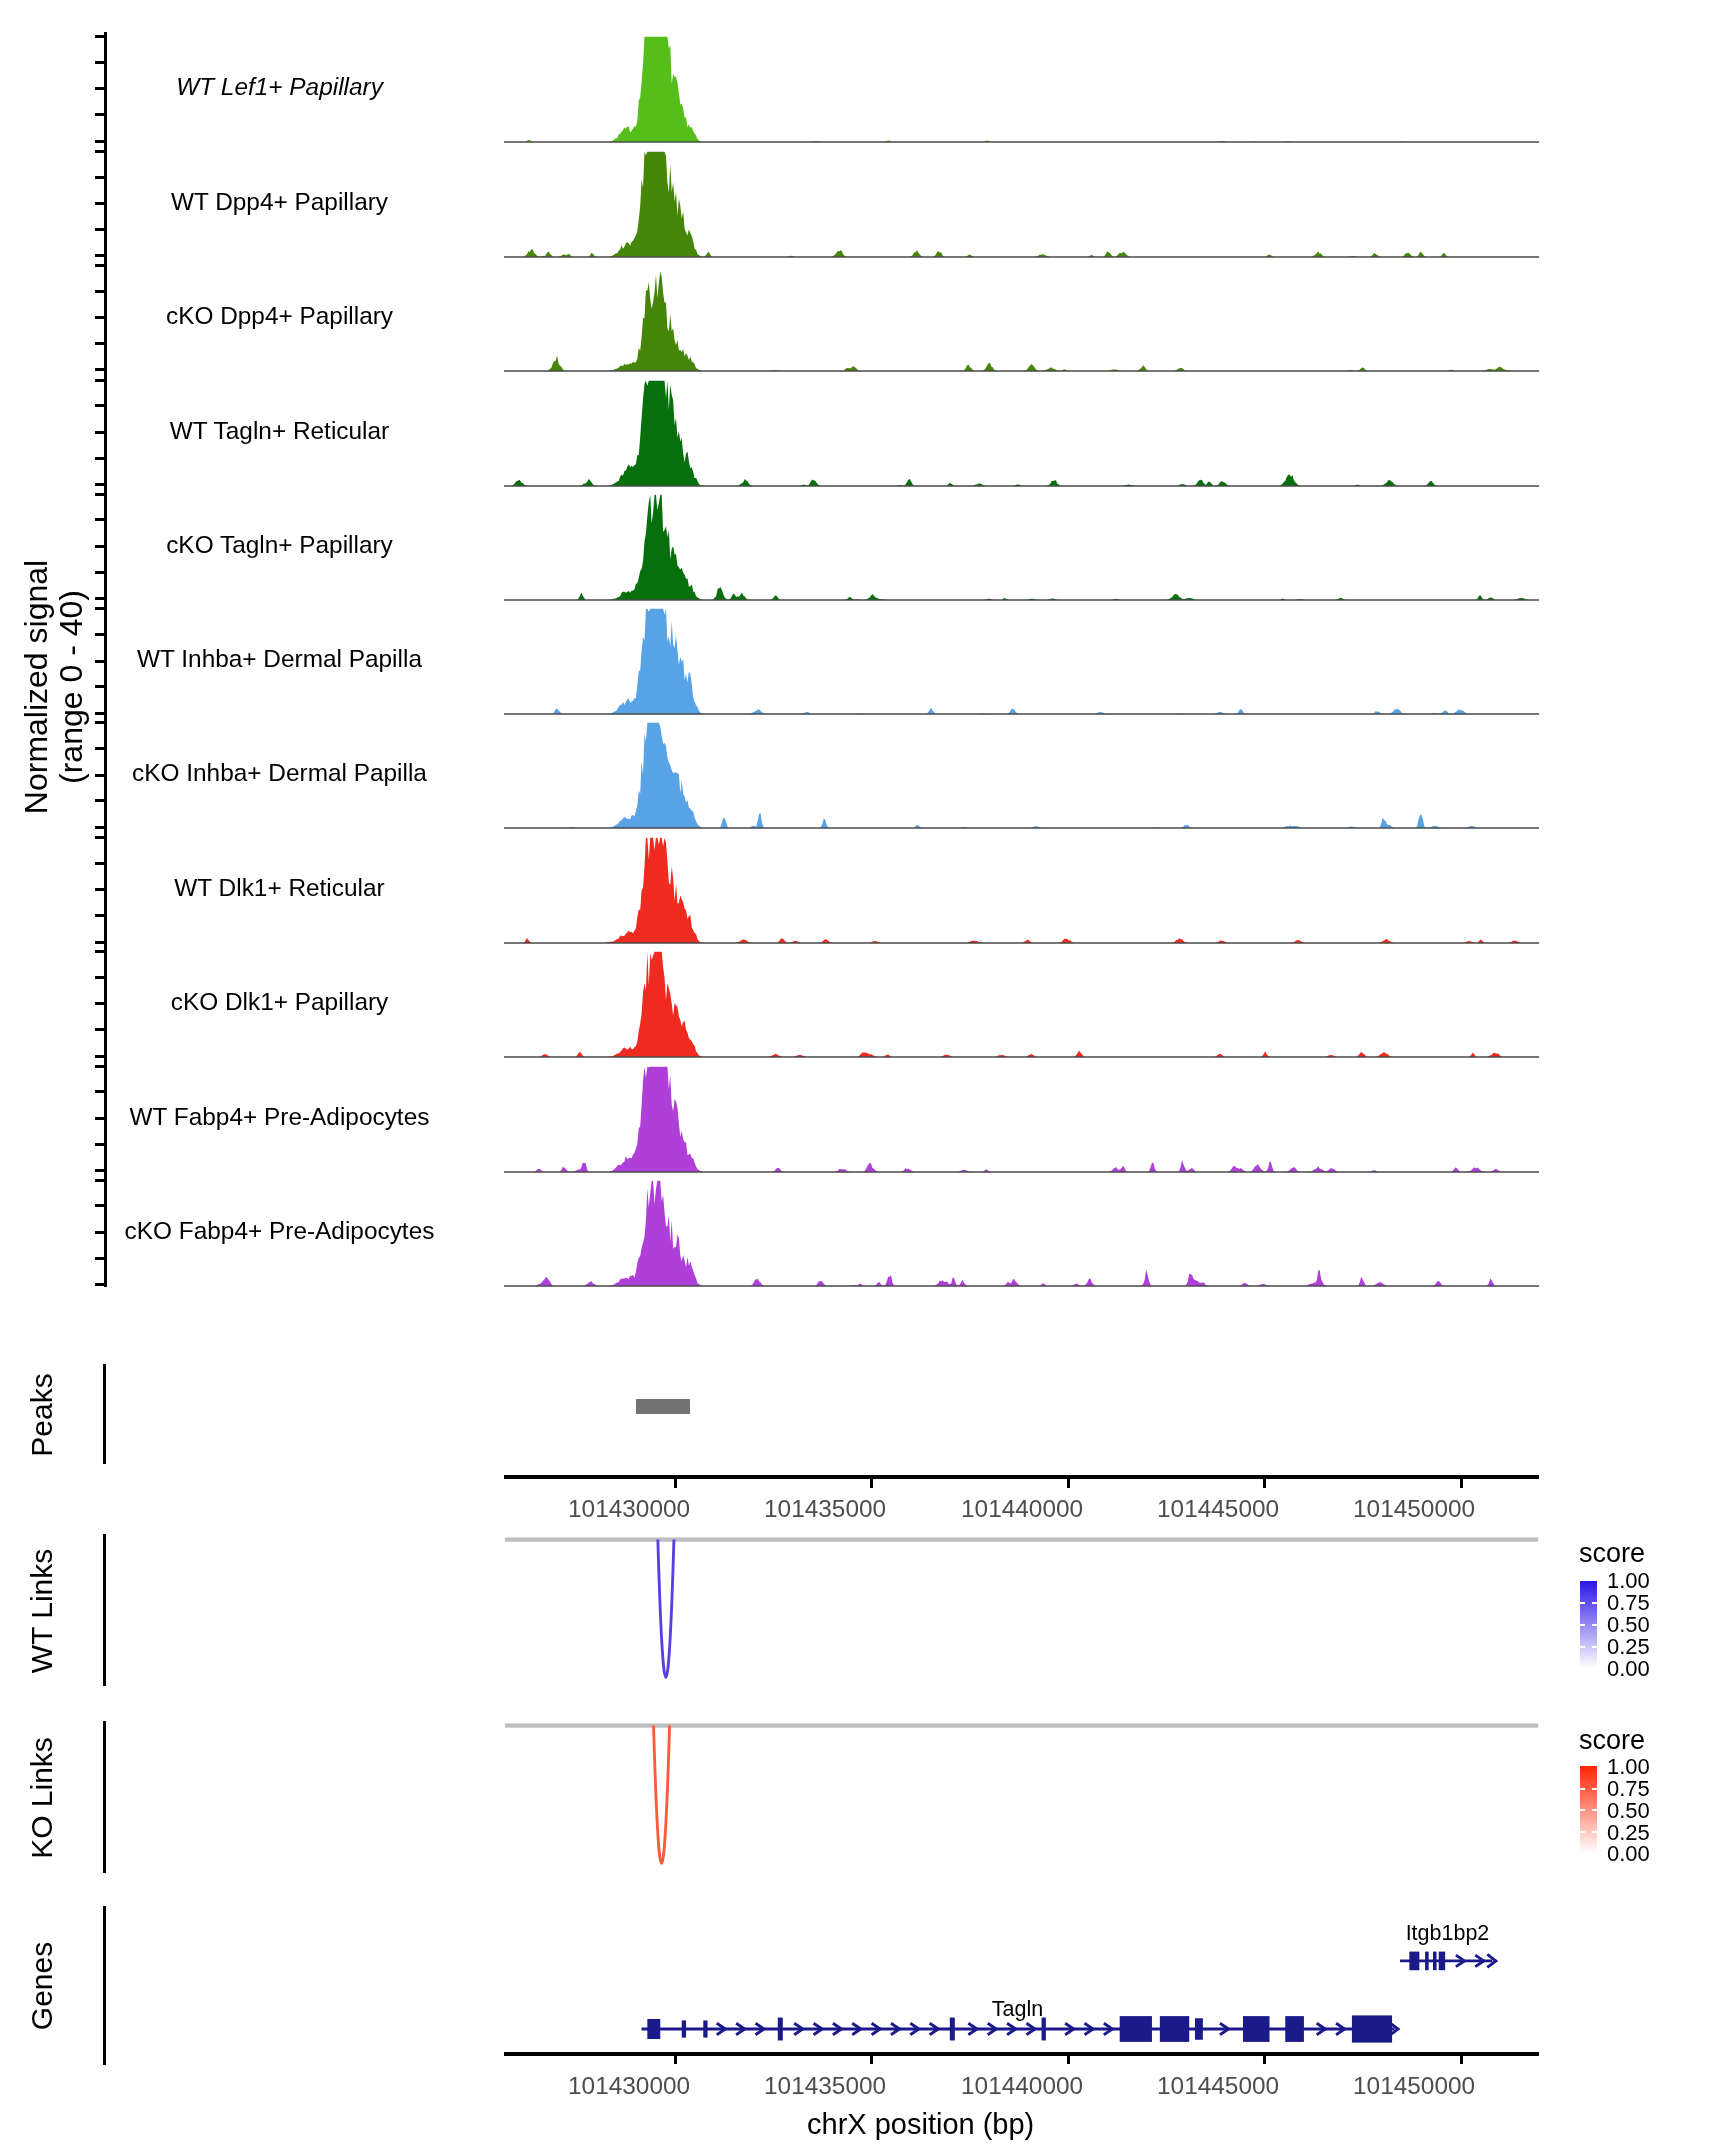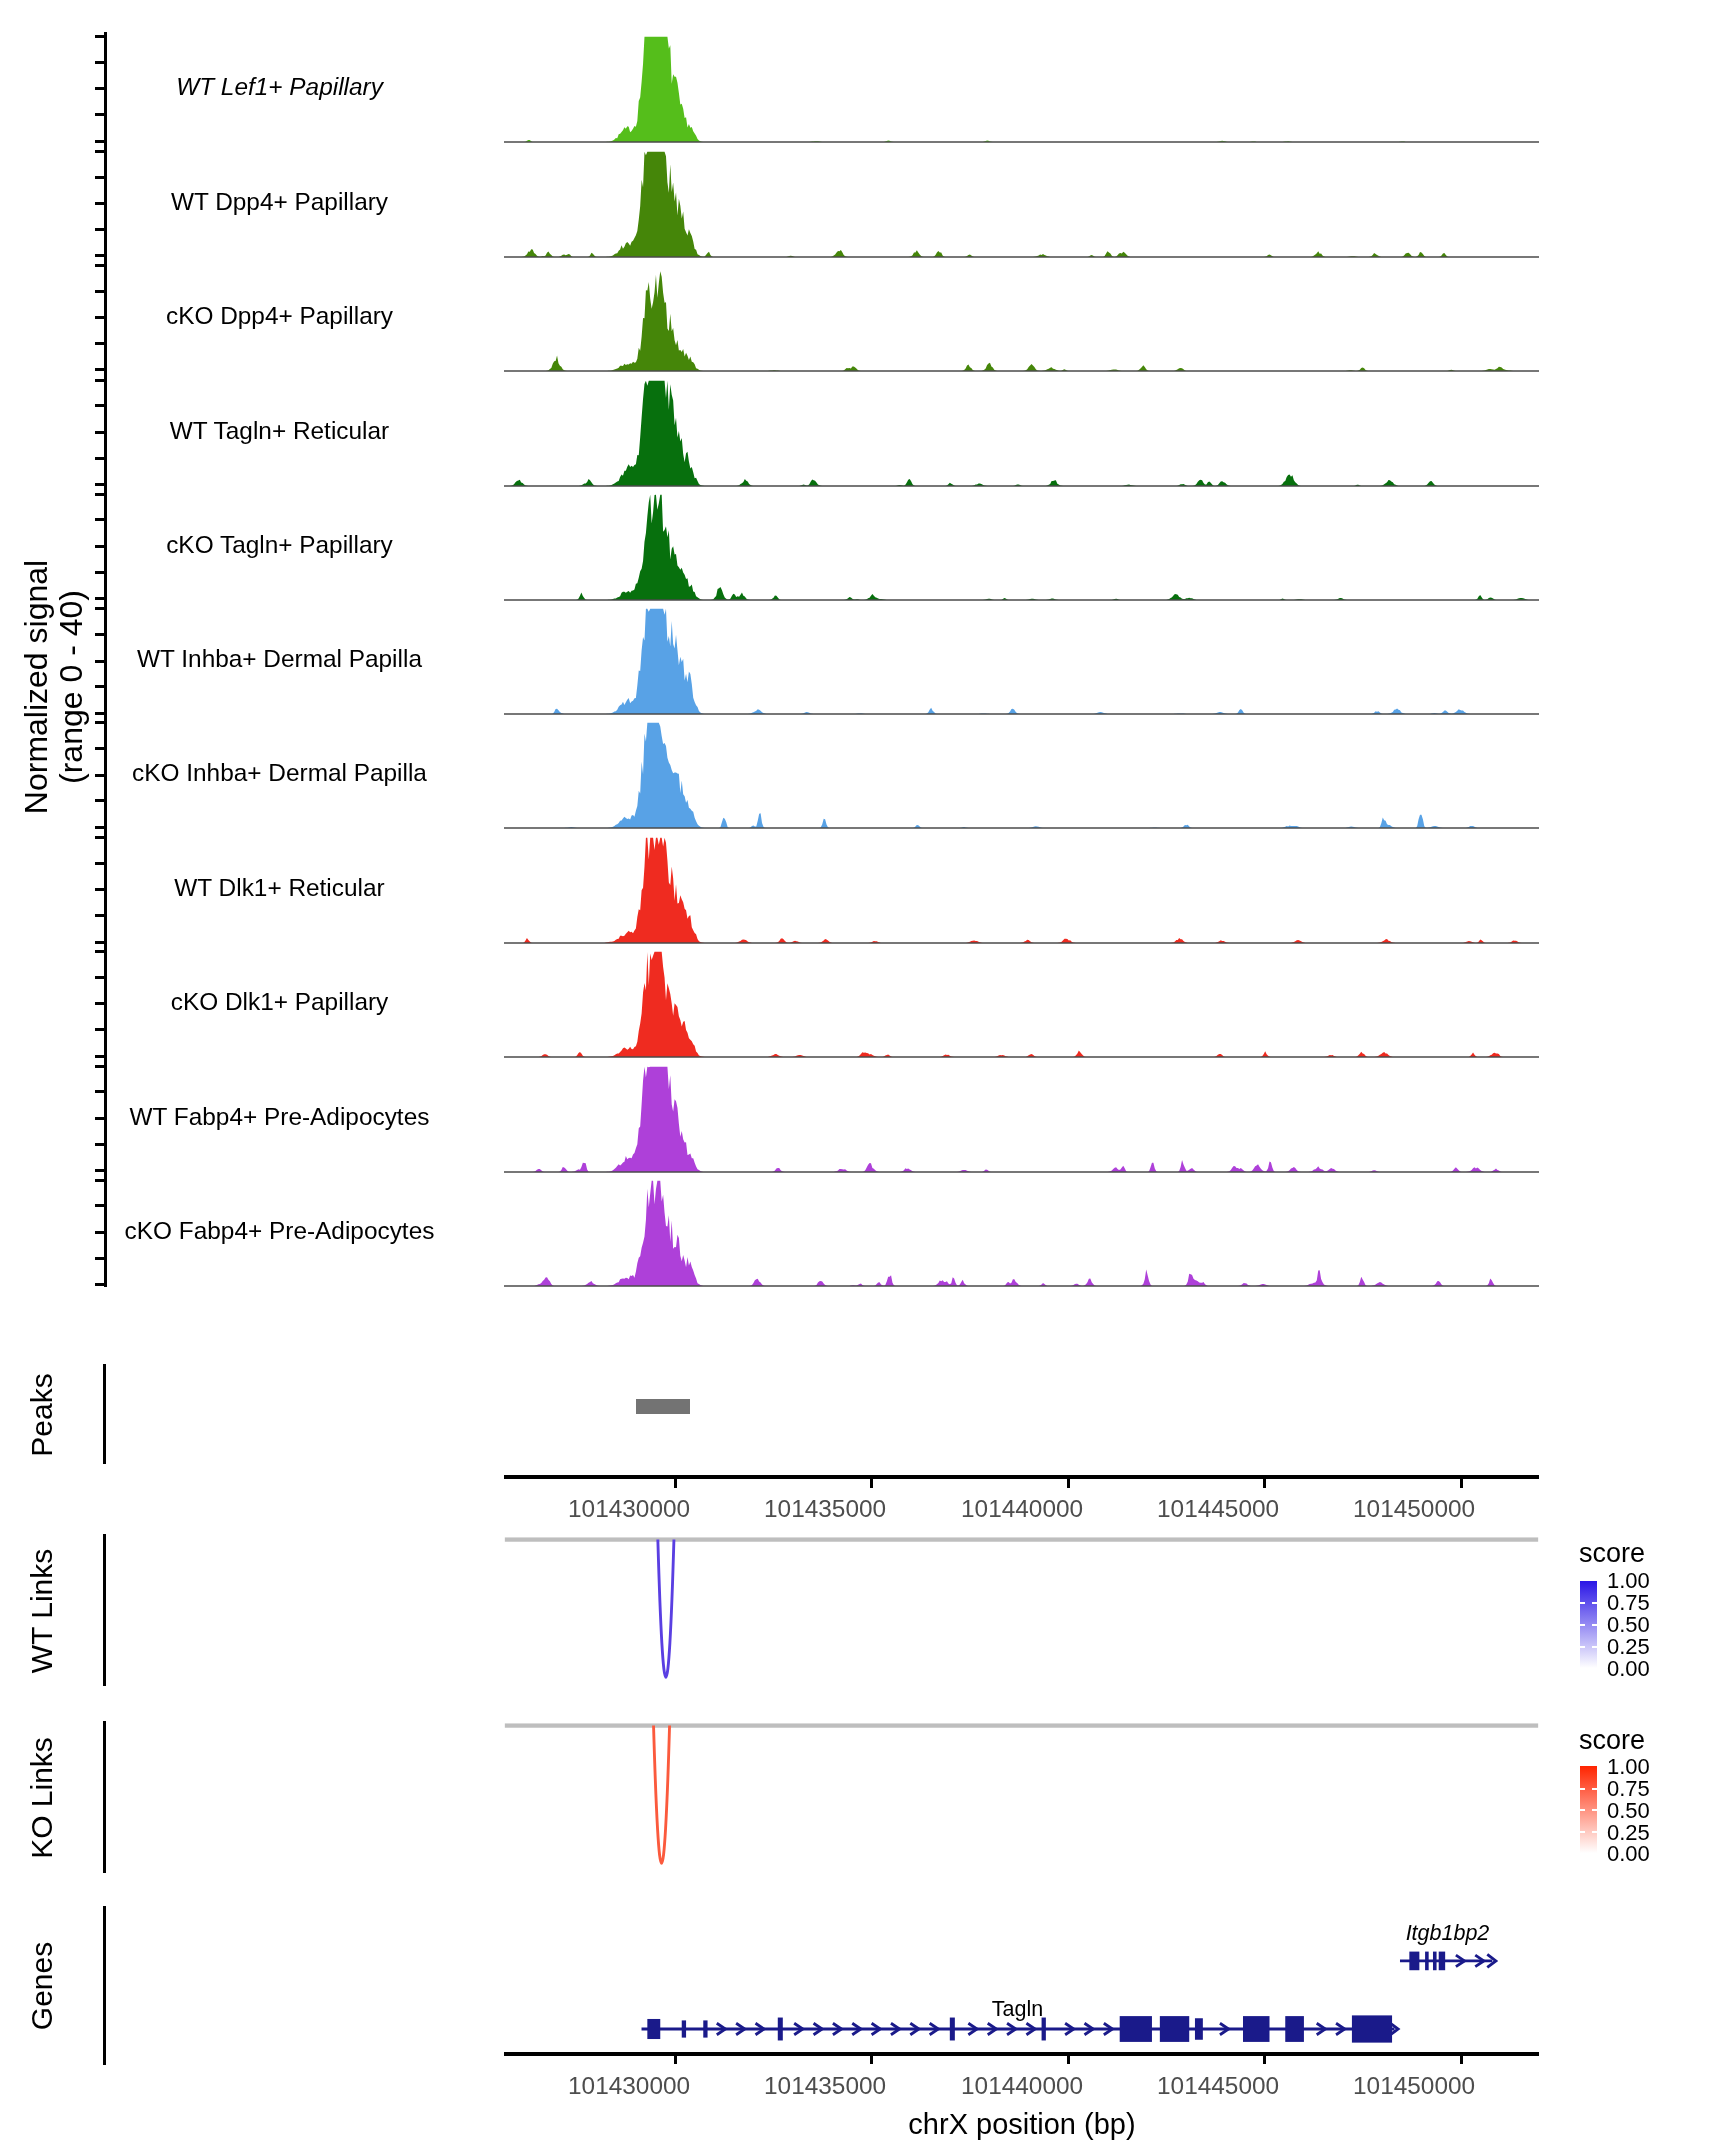--- a/index.html
+++ b/index.html
@@ -14,21 +14,21 @@
   .track-label{position:absolute;left:93px;width:373px;text-align:center;font-size:24.4px;
                height:29px;line-height:29px;color:#000;white-space:nowrap}
   .tick{position:absolute;width:2.9px;background:#000}
   .tick-label{position:absolute;width:215px;font-size:24.4px;color:#4d4d4d}
   .axis-line{position:absolute;background:#000}
   .legend-title{position:absolute;font-size:27px;color:#000}
   .legend-label{position:absolute;font-size:22px;height:23px;line-height:23px;color:#000}
   .legend-bar{position:absolute;width:17px;height:87px}
   .legend-tickmark{position:absolute;height:2.2px;width:5px;background:#ffffff}
   .gene-label{position:absolute;width:215px;text-align:center;font-size:21.5px;color:#000;white-space:nowrap}
-  .xlabel{position:absolute;left:807px;top:2108px;width:430px;text-align:center;font-size:29px;color:#000}
+  .xlabel{position:absolute;left:807px;top:2108px;width:430px;font-size:29px;color:#000}
   .peak-bar{position:absolute;height:15px}
   svg{position:absolute;display:block}
 </style>
 </head>
 <body>
 
 <div class="fig" id="fig">
 
   <div class="ylab" style="left:-161px;top:652px;width:430px;">
     <div>Normalized signal</div>
@@ -233,15 +233,15 @@
       <rect x="1089.9892" y="152" width="26.0300000000002" height="36" fill="#1A1A8A"></rect>
       <rect x="1182.9848000000002" y="151" width="56.00559999999996" height="38" fill="#1A1A8A"></rect>
       <line x1="1250.06" y1="75" x2="1378.8400000000001" y2="75" stroke="#1A1A8A" stroke-width="4"></line>
       <path d="M1328.06,67L1340.06,75L1328.06,83M1355.06,67L1367.06,75L1355.06,83M1371.8400000000001,66L1383.8400000000001,75L1371.8400000000001,84" fill="none" stroke="#1A1A8A" stroke-width="4" stroke-linejoin="miter"></path>
       <rect x="1263.1024" y="62" width="13.973999999999933" height="26" fill="#1A1A8A"></rect>
       <rect x="1285.0772" y="62" width="4.98680000000013" height="26" fill="#1A1A8A"></rect>
       <rect x="1296.092" y="62" width="4.986799999999903" height="26" fill="#1A1A8A"></rect>
       <rect x="1304.0928000000001" y="62" width="8.987199999999802" height="26" fill="#1A1A8A"></rect>
     </svg>
     <div class="gene-label" style="left: 910px; top: 1997px;">Tagln</div>
-    <div class="gene-label" style="left: 1340px; top: 1921px; font-style: italic;">Itgb1bp2</div>
+    <div class="gene-label" style="left: 1340px; top: 1921px;">Itgb1bp2</div>
   </div>
 
 
 </body></html>

